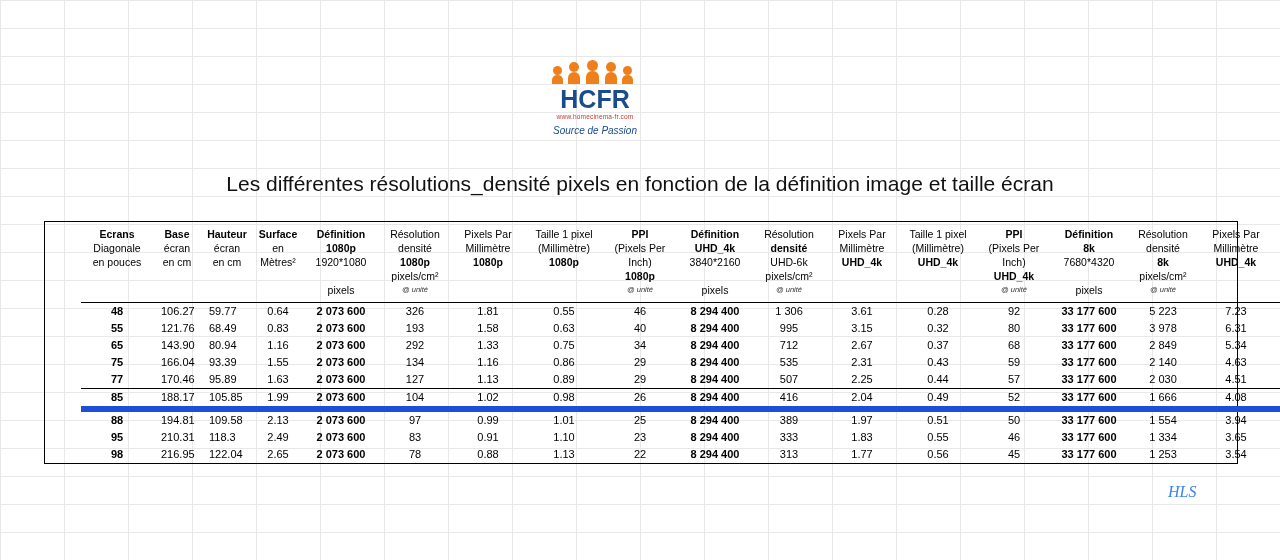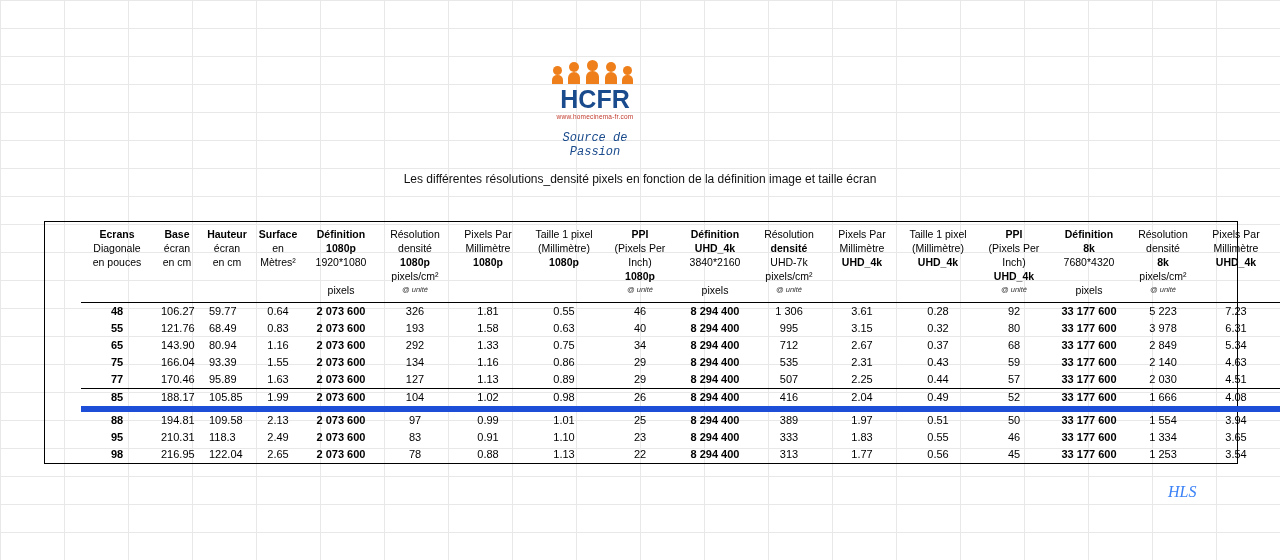--- a/index.html
+++ b/index.html
@@ -63,35 +63,35 @@
     line-height: 26px;
     margin-top: 2px;
   }
   .logo-url {
     font-size: 6.5px;
     color: #c0392b;
     letter-spacing: .2px;
     margin-top: 1px;
   }
   .logo-tag {
-    font-family: Liberation Mono, monospace;
+    font-family: Liberation Sans, sans-serif;
     font-style: italic;
-    font-size: 12px;
+    font-size: 10px;
     color: #1a4b8c;
-    margin-top: 11px;
+    margin-top: 5px;
   }
 
   
   .doc-title {
     position: absolute;
     top: 172px;
     left: 0;
     width: 1280px;
     text-align: center;
-    font-size: 12px;
+    font-size: 21px;
     color: #111111;
   }
 
   
   .table-wrap {
     position: absolute;
     top: 221px;
     left: 44px;
     width: 1194px;
     padding-left: 36px;
@@ -272,21 +272,21 @@
           <td>en cm</td>
           <td>Mètres²</td>
 
           <td class="vsep-l">1920*1080</td>
           <td class="b">1080p</td>
           <td class="b">1080p</td>
           <td class="b">1080p</td>
           <td>Inch)</td>
 
           <td class="vsep-l">3840*2160</td>
-          <td>UHD-7k</td>
+          <td>UHD-6k</td>
           <td class="b">UHD_4k</td>
           <td class="b">UHD_4k</td>
           <td>Inch)</td>
 
           <td class="vsep-l">7680*4320</td>
           <td class="b">8k</td>
           <td class="b">UHD_4k</td>
           <td class="b">8k</td>
 
         </tr>

